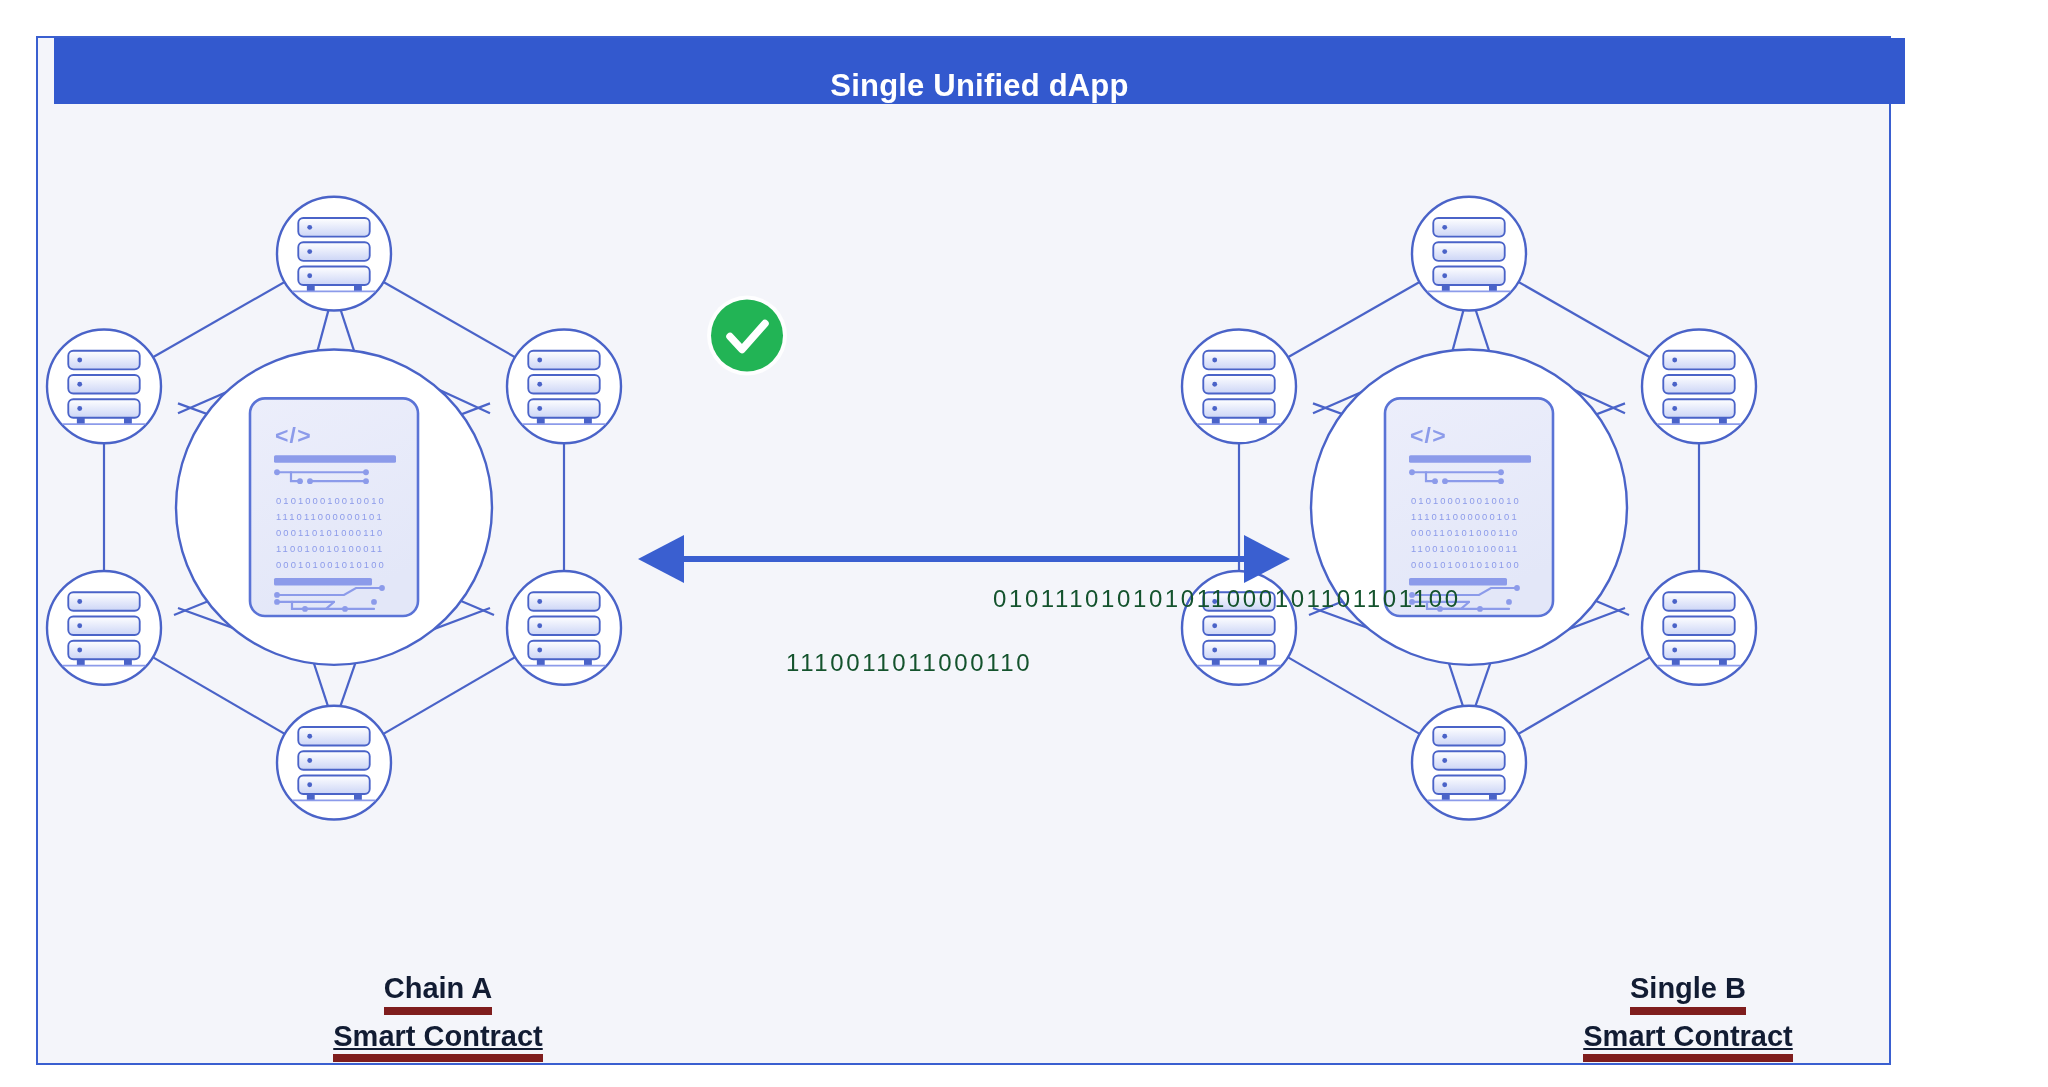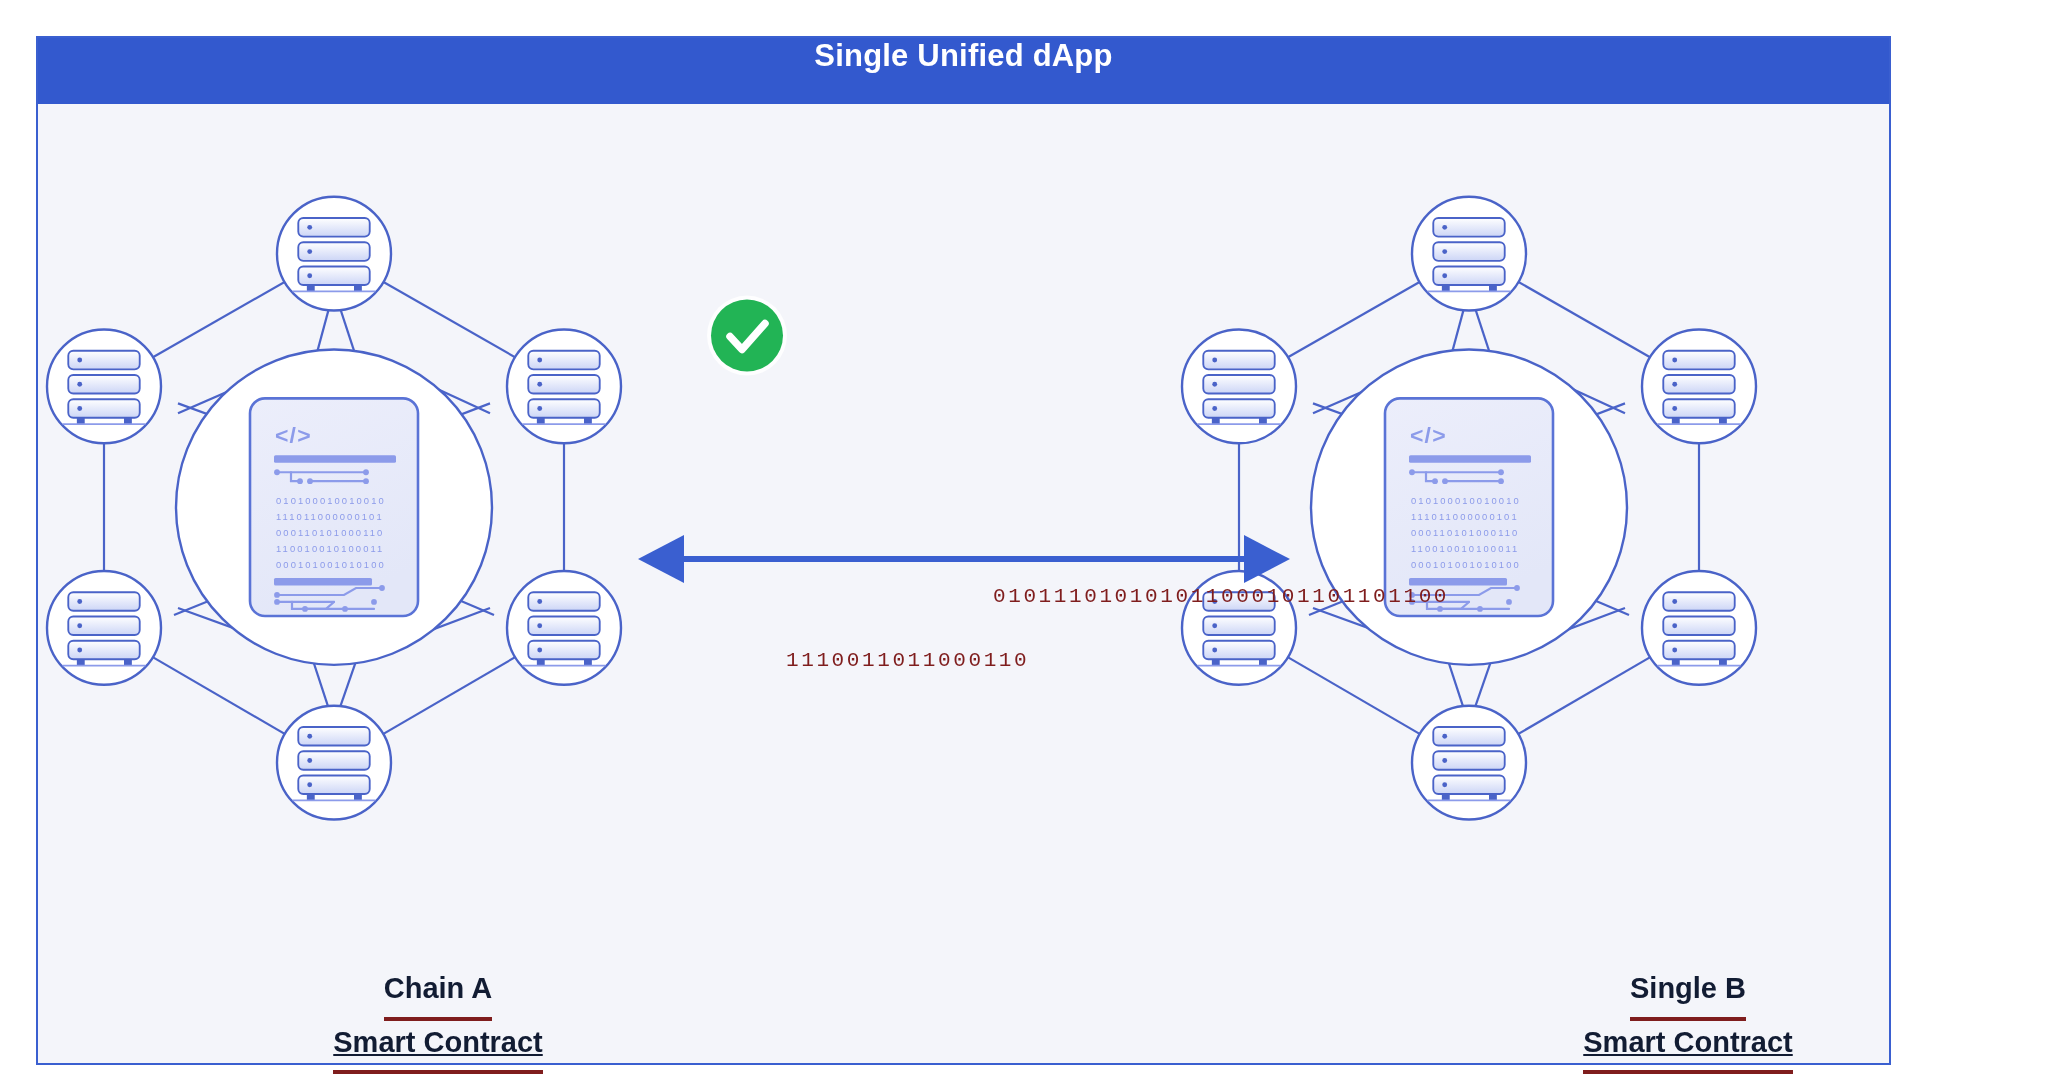--- a/index.html
+++ b/index.html
@@ -24,27 +24,27 @@
     left: 36px;
     top: 36px;
     width: 1855px;
     height: 1029px;
     border: 2px solid #3a5fd0;
     box-sizing: border-box;
     background: #f4f5fa;
   }
   .titlebar {
     position: absolute;
-    left: 0;
+    left: 16px;
     top: 0;
     width: 100%;
     height: 66px;
     background: #3359ce;
     display: flex;
-    align-items: flex-start;
+    align-items: flex-end;
     justify-content: center;
     box-sizing: border-box;
   }
   .titlebar-text {
     color: #ffffff;
     font-size: 31px;
     font-weight: bold;
     letter-spacing: 0.2px;
     font-family: "Liberation Sans", sans-serif;
   }
@@ -68,32 +68,32 @@
     text-align: center;
     color: #121c33;
     font-size: 29px;
     font-weight: bold;
     line-height: 1.16;
     font-family: "Liberation Sans", sans-serif;
     white-space: nowrap;
   }
   .chain-label span {
     display: inline-block;
-    border-bottom: 4px solid #7f1d1d;
-    padding-bottom: 11px;
+    border-bottom: 8px solid #7f1d1d;
+    padding-bottom: 1px;
   }
   .chain-label .l2 { margin-top: 5px; text-decoration: underline; }
   #label-a { left: 140px; top: 868px; width: 520px; }
   #label-b { left: 1390px; top: 868px; width: 520px; }
   .bin-label {
     position: absolute;
-    color: #7f1d1d;
-    font-size: 21px;
+    color: #14532d;
+    font-size: 24px;
     letter-spacing: 2.6px;
-    font-family: Liberation Mono, monospace;
+    font-family: Liberation Sans, sans-serif;
     white-space: nowrap;
   }
   #bin-top { left: 955px; top: 481px; }
   #bin-bottom { left: 748px; top: 545px; }
 </style>
 </head>
 <body>
 
 <div id="stage">
   <div class="frame">

